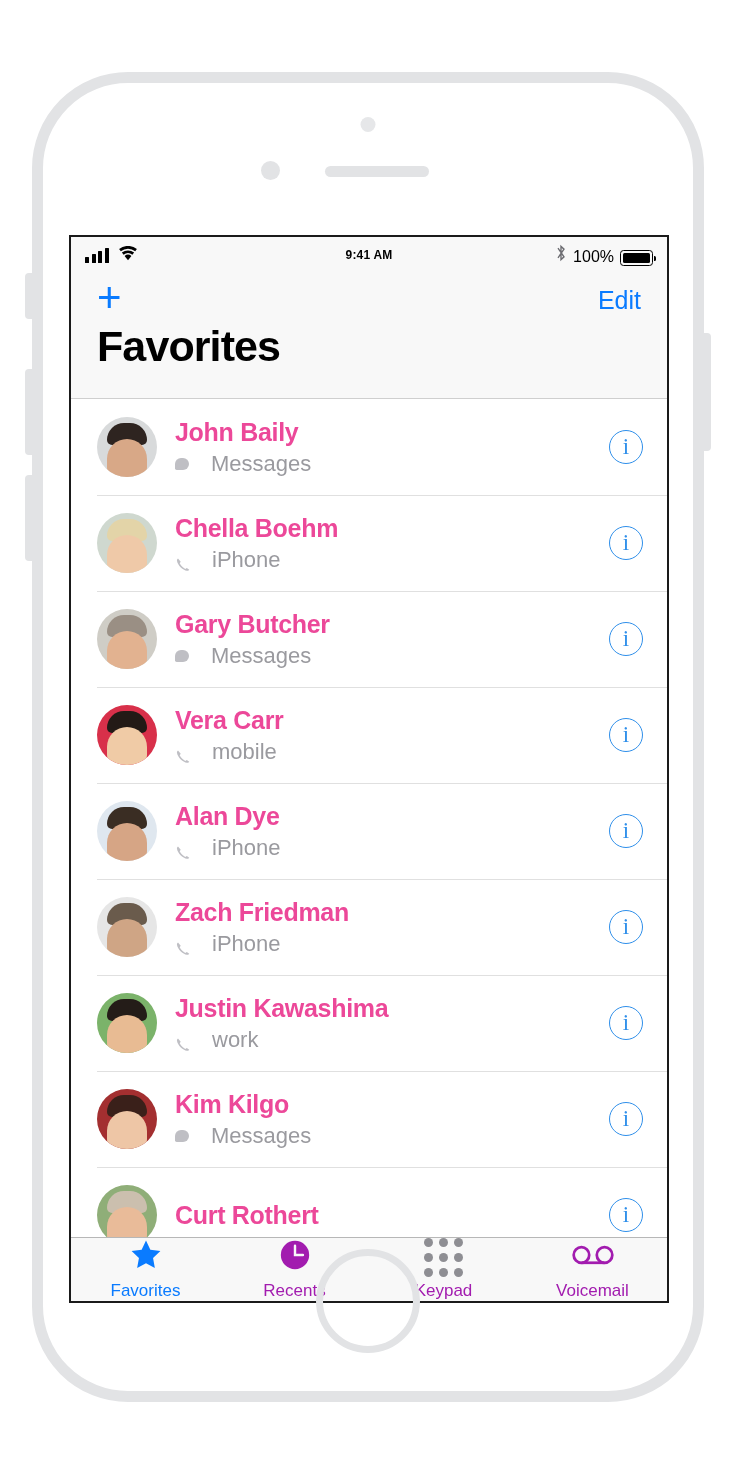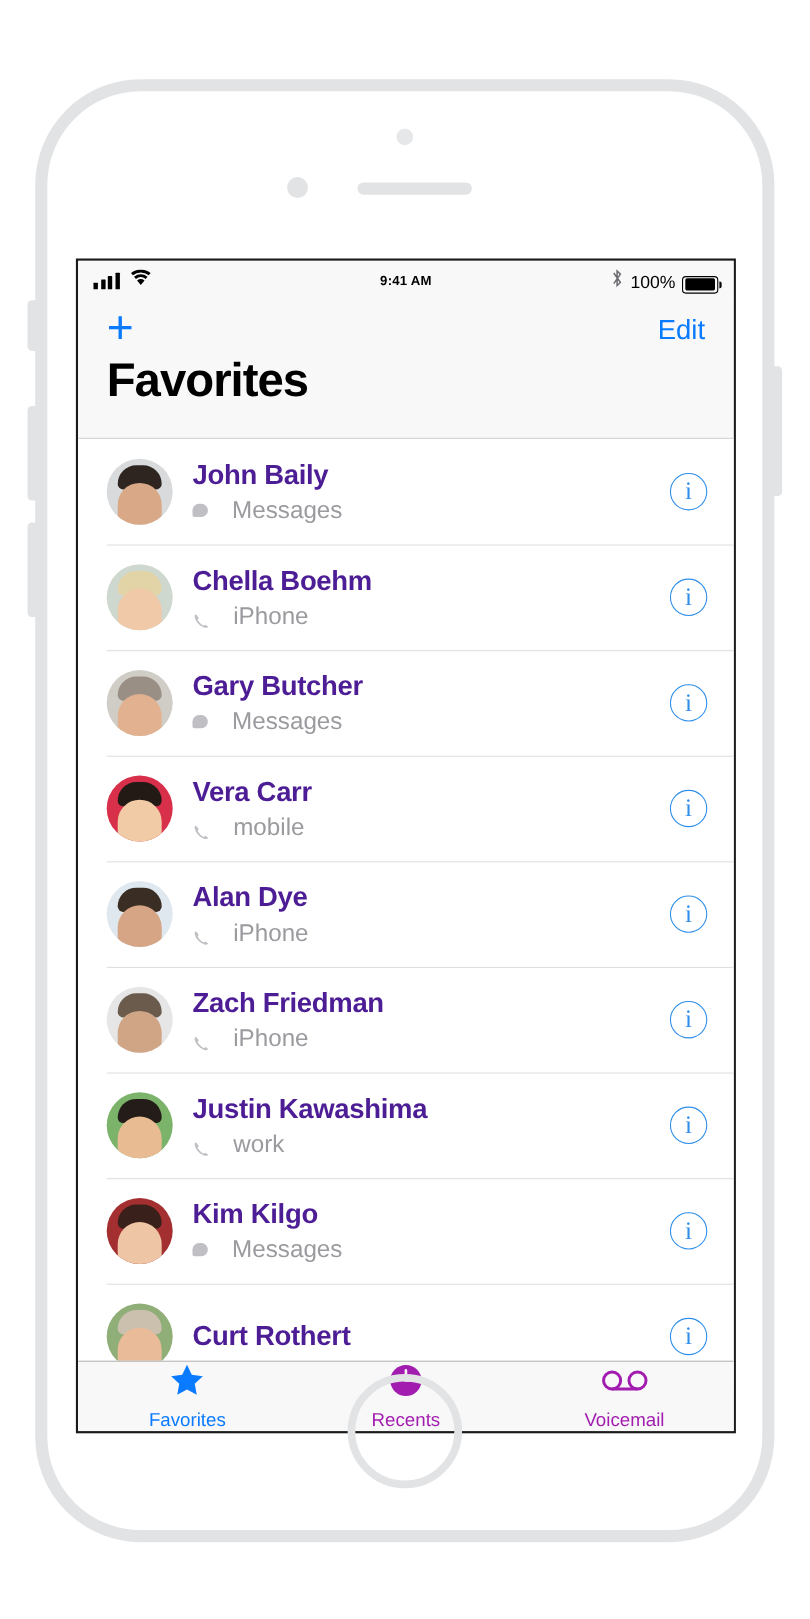--- a/index.html
+++ b/index.html
@@ -126,21 +126,21 @@
   }
   .av-face {
     position:absolute; left:50%; transform:translateX(-50%);
     bottom: -6px; width: 40px; height: 44px; border-radius: 20px 20px 16px 16px;
   }
   .av-hair {
     position:absolute; left:50%; transform:translateX(-50%);
     top: 6px; width: 40px; height: 22px; border-radius: 20px 20px 6px 6px;
   }
   .row-text { margin-left: 18px; display:flex; flex-direction: column; gap: 4px; min-width: 0; }
-  .row-name { font-size: 25px; font-weight: bold; color: #4c1d95; letter-spacing: -.3px; white-space: nowrap; }
+  .row-name { font-size: 25px; font-weight: bold; color: #ec4899; letter-spacing: -.3px; white-space: nowrap; }
   .row-sub { display: flex; align-items: center; gap: 22px; font-size: 22px; color: #9a9a9f; }
   .ic-bubble {
     width: 14px; height: 12px; background: #bfbfc4; border-radius: 7px 7px 7px 2px;
     flex: 0 0 14px; display:block;
   }
   .ic-phone { width: 15px; height: 15px; flex: 0 0 15px; display:block; }
   .info-btn {
     margin-left: auto; width: 34px; height: 34px; border-radius: 50%;
     border: 1.6px solid #2f8fea; color: #2f8fea;
     display: flex; align-items: center; justify-content: center;
@@ -371,20 +371,36 @@
             <div class="tab-ico">
               <span><svg width="34" height="34" viewBox="0 0 24 24">
                   <circle cx="12" cy="12" r="10" fill="currentColor"></circle>
                   <path d="M12 5.5V12h5.6" stroke="#f8f8f8" stroke-width="1.7" fill="none" stroke-linecap="round"></path>
                 </svg></span>
             </div>
     <div class="tab-label">Recents</div>
           </div>
           <div class="tab">
             <div class="tab-ico">
+              <span class="keypad-grid">
+                <i></i>
+                <i></i>
+                <i></i>
+                <i></i>
+                <i></i>
+                <i></i>
+                <i></i>
+                <i></i>
+                <i></i>
+              </span>
+            </div>
+    <div class="tab-label">Keypad</div>
+          </div>
+          <div class="tab">
+            <div class="tab-ico">
               <span><svg width="42" height="26" viewBox="0 0 40 24">
                   <circle cx="9" cy="12" r="7.4" fill="none" stroke="currentColor" stroke-width="2.6"></circle>
                   <circle cx="31" cy="12" r="7.4" fill="none" stroke="currentColor" stroke-width="2.6"></circle>
                   <path d="M9 19.4h22" stroke="currentColor" stroke-width="2.6"></path>
                 </svg></span>
             </div>
     <div class="tab-label">Voicemail</div>
           </div>
         </div>
 

